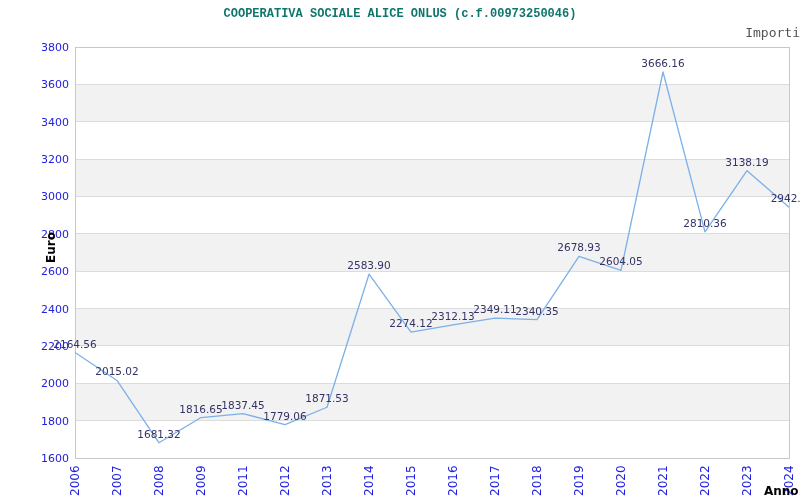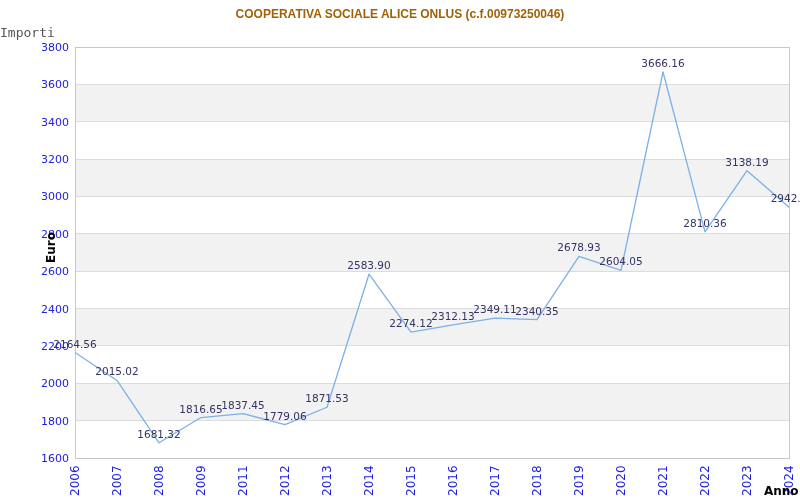--- a/index.html
+++ b/index.html
@@ -2,25 +2,25 @@
 <html><head>
 <meta charset="utf-8">
 <style>
   html,body{margin:0;padding:0;}
   body{
     width:800px;height:500px;position:relative;background:#ffffff;overflow:hidden;
     font-family:"DejaVu Sans", sans-serif;
   }
   .chart-title{
     position:absolute;top:7px;left:0;width:800px;text-align:center;
-    font-family:Liberation Sans, sans-serif;font-weight:bold;font-size:12px;color:#a16207;
+    font-family:Liberation Mono, monospace;font-weight:bold;font-size:12px;color:#0f766e;
     white-space:nowrap;
   }
   .chart-subtitle{
-    position:absolute;top:25px;left:0;width:800px;text-align:left;
+    position:absolute;top:25px;left:0;width:800px;text-align:right;
     font-family:"DejaVu Sans Mono", monospace;font-size:13px;color:#555555;
     white-space:nowrap;
   }
   svg{position:absolute;left:0;top:0;}
   svg text{font-family:"DejaVu Sans", sans-serif;}
 </style>
 </head>
 <body>
 
 <div class="chart-title">COOPERATIVA SOCIALE ALICE ONLUS (c.f.00973250046)</div>

